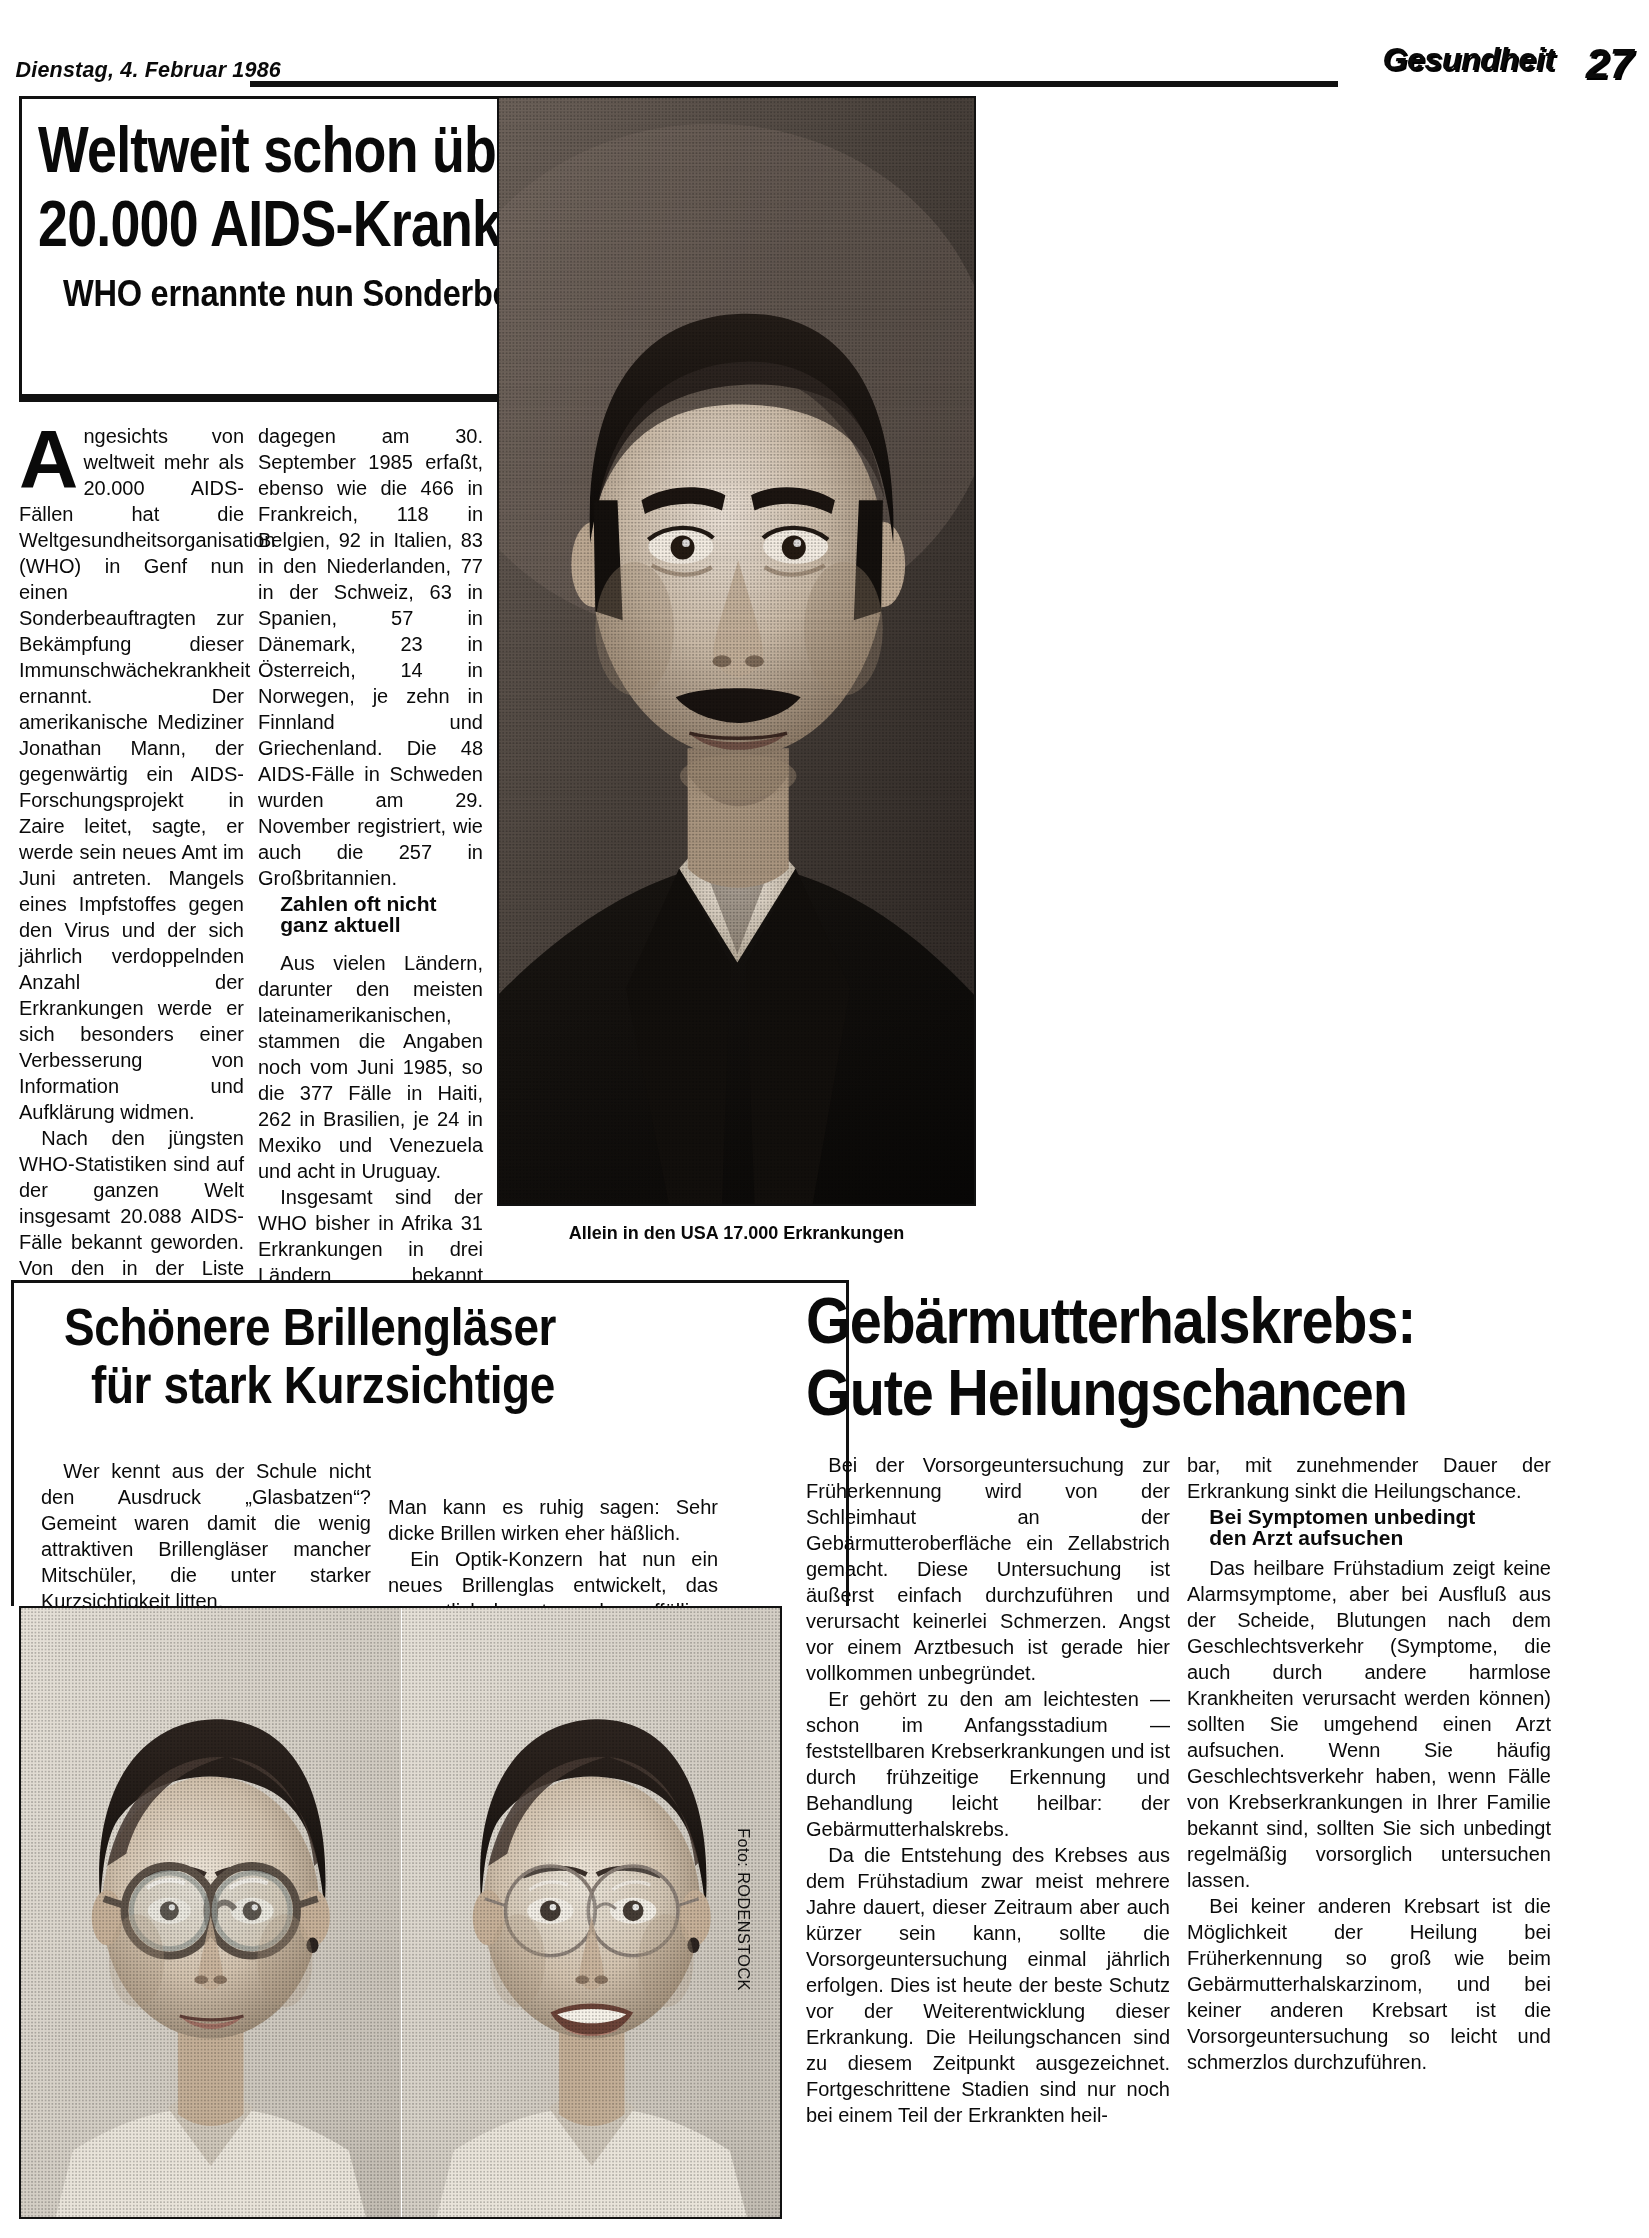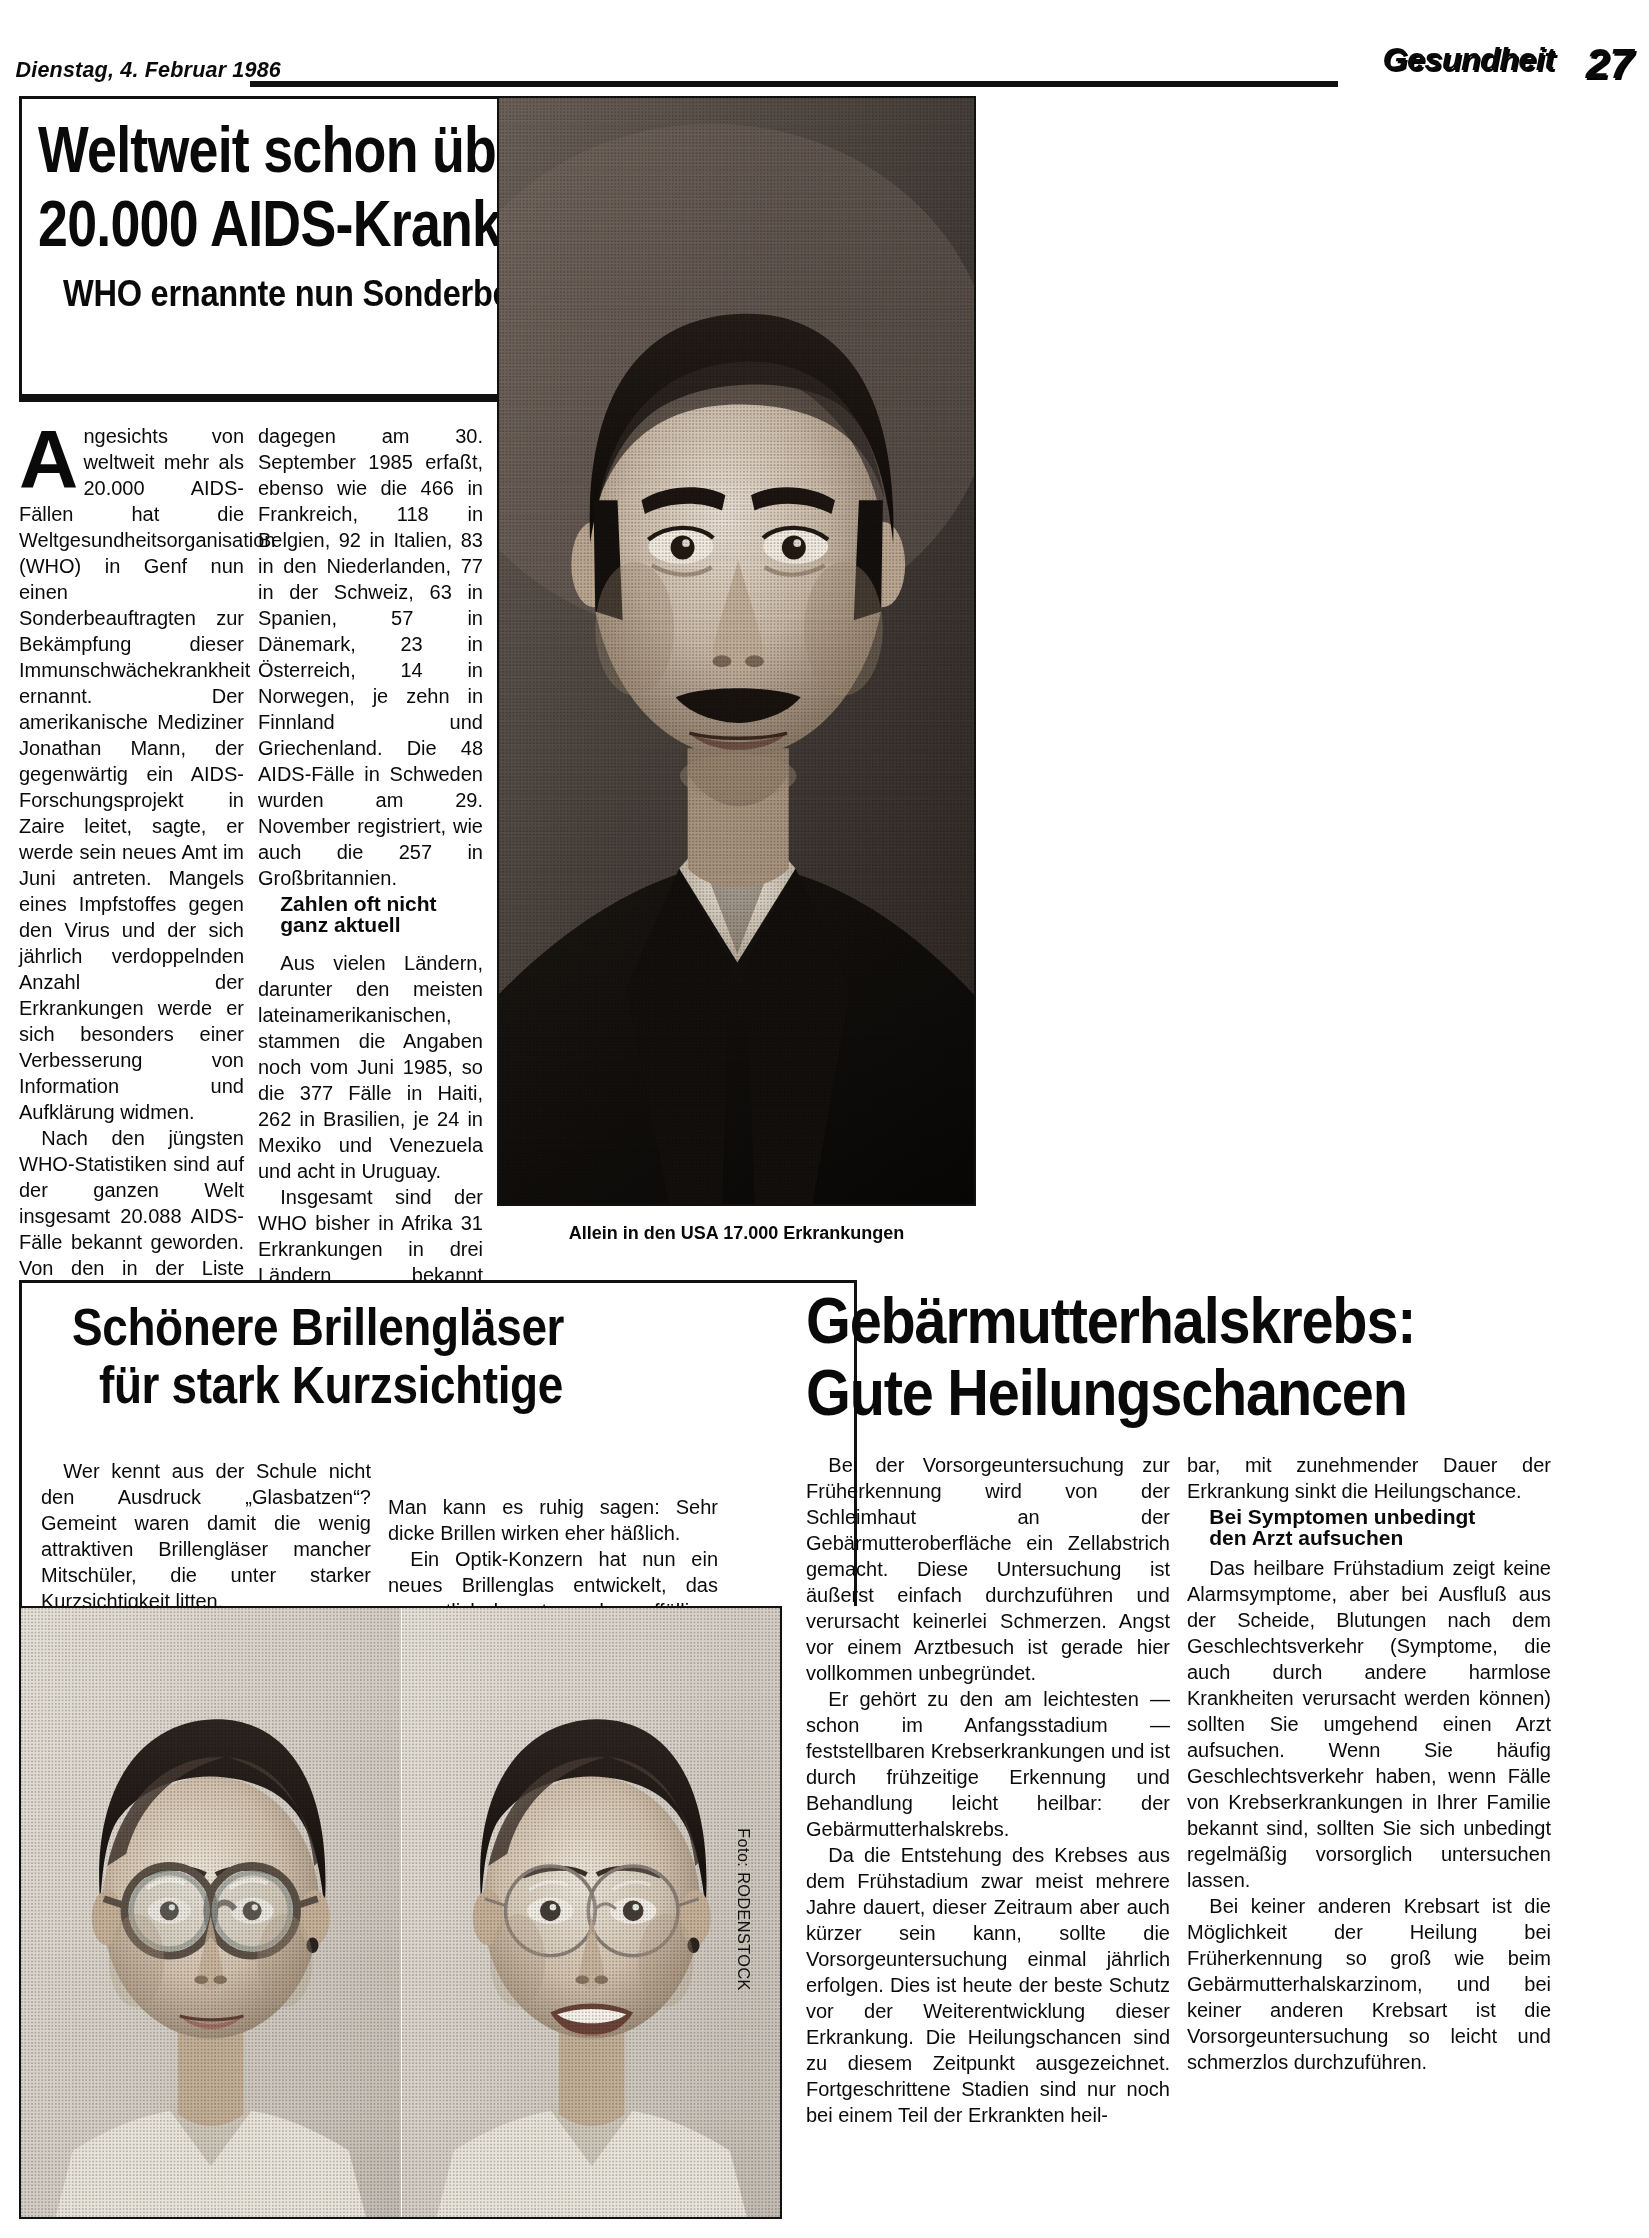--- a/index.html
+++ b/index.html
@@ -81,21 +81,21 @@
 
   #a1c1{left:19px;top:423px;width:225px;}
   #a1c2{left:258px;top:423px;width:225px;}
 
   
   #photo1{left:497px;top:96px;width:479px;height:1110px;border:2.6px solid #111;overflow:hidden;background:#3a332f;}
   #cap1{position:absolute;left:497px;top:1223px;width:479px;text-align:center;
         font-size:18px;font-weight:bold;}
 
   
-  #art2-head{left:19px;top:1280px;width:838px;height:326px;border:3.4px solid #111;border-bottom:none;}
+  #art2-head{left:11px;top:1280px;width:838px;height:326px;border:3.4px solid #111;border-bottom:none;}
   #hl2a{position:absolute;left:50px;top:19px;font-size:51px;
         transform:scaleX(.9);transform-origin:left top;letter-spacing:-0.4px;font-weight:bold;white-space:nowrap;}
   #hl2b{position:absolute;left:77px;top:77px;font-size:51px;
         transform:scaleX(.9);transform-origin:left top;letter-spacing:-0.4px;font-weight:bold;white-space:nowrap;}
   #a2c1{left:41px;top:1452px;width:330px;font-size:20px;line-height:26px;margin-top:6px;}
   #a2c2{left:388px;top:1452px;width:330px;font-size:20px;line-height:26px;margin-top:42px;}
   #photo2{left:19px;top:1606px;width:763px;height:613px;border:2.6px solid #111;overflow:hidden;background:#cfc9c1;}
   #photo2 .half{position:absolute;top:0;width:50%;height:100%;overflow:hidden;}
   #photo2 .half.l{left:0;}
   #photo2 .half.r{left:50%;border-left:1.7px solid #fff;}

